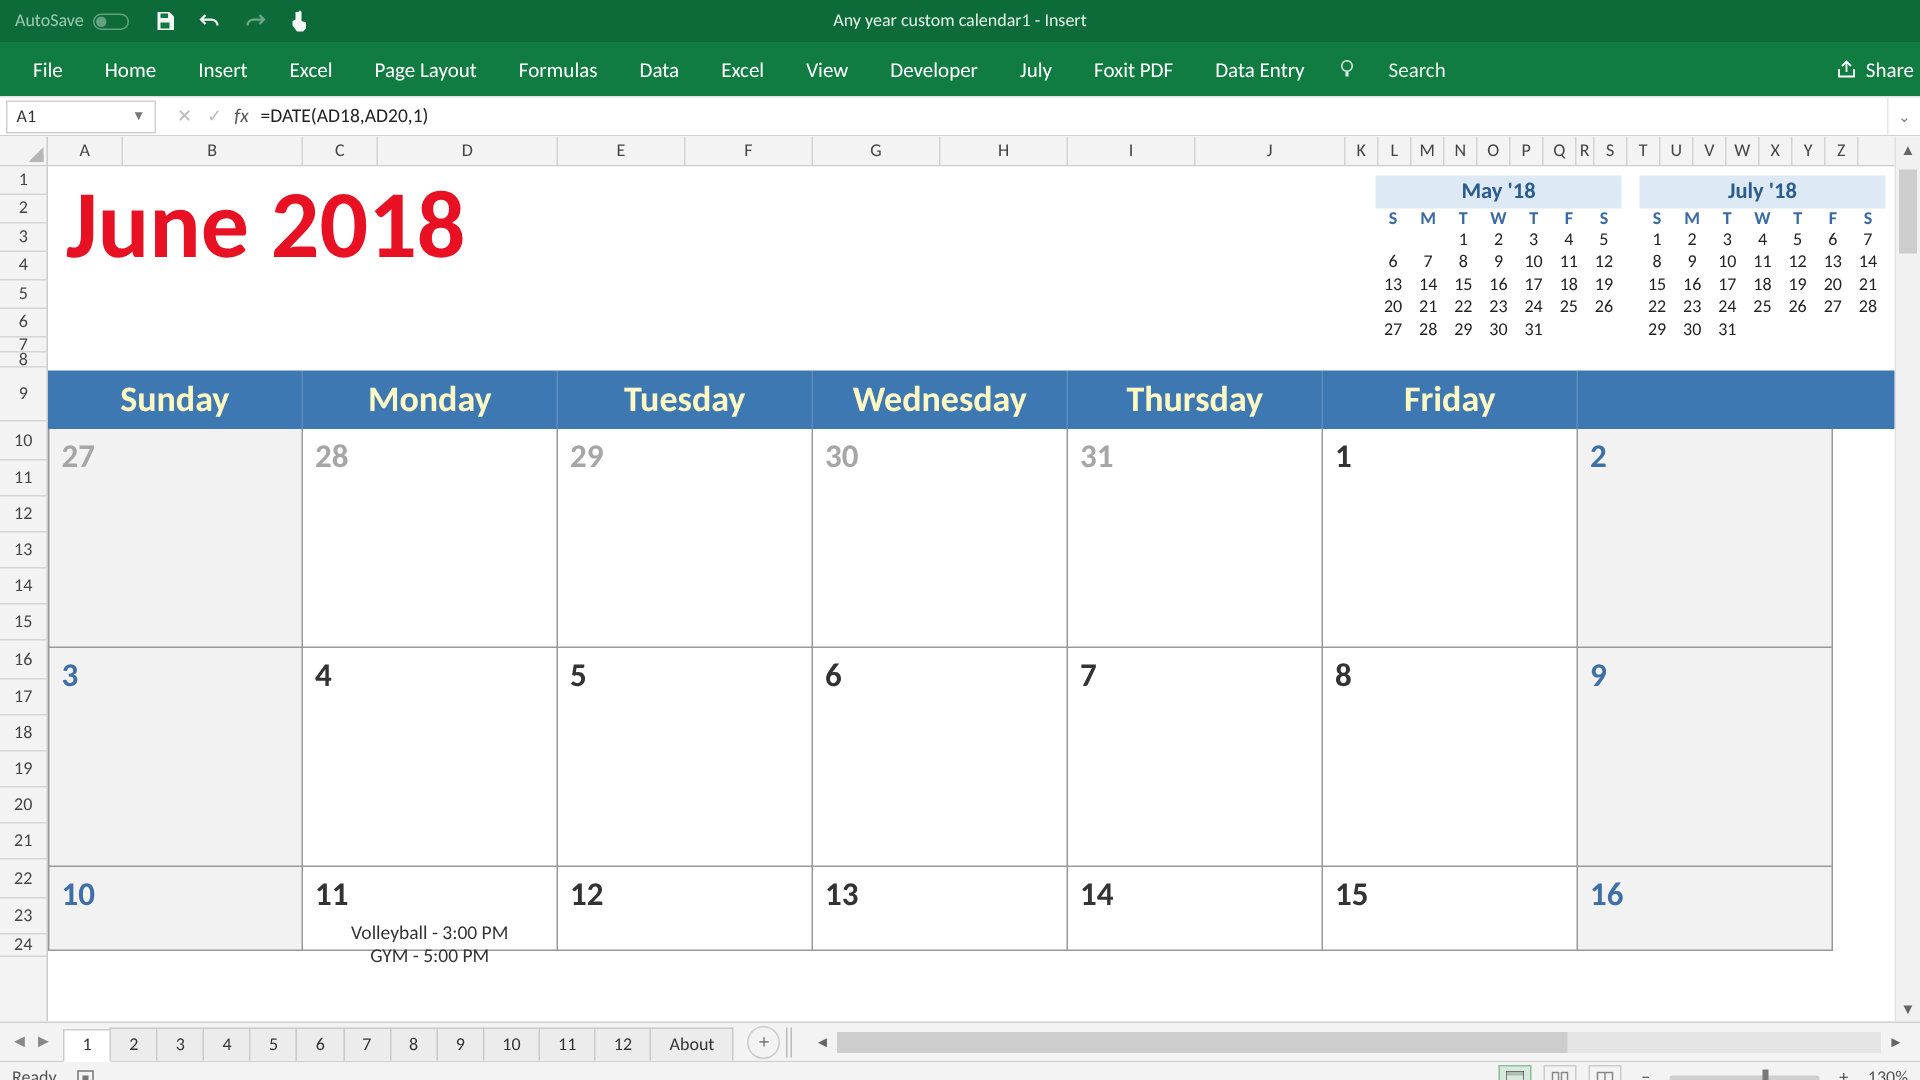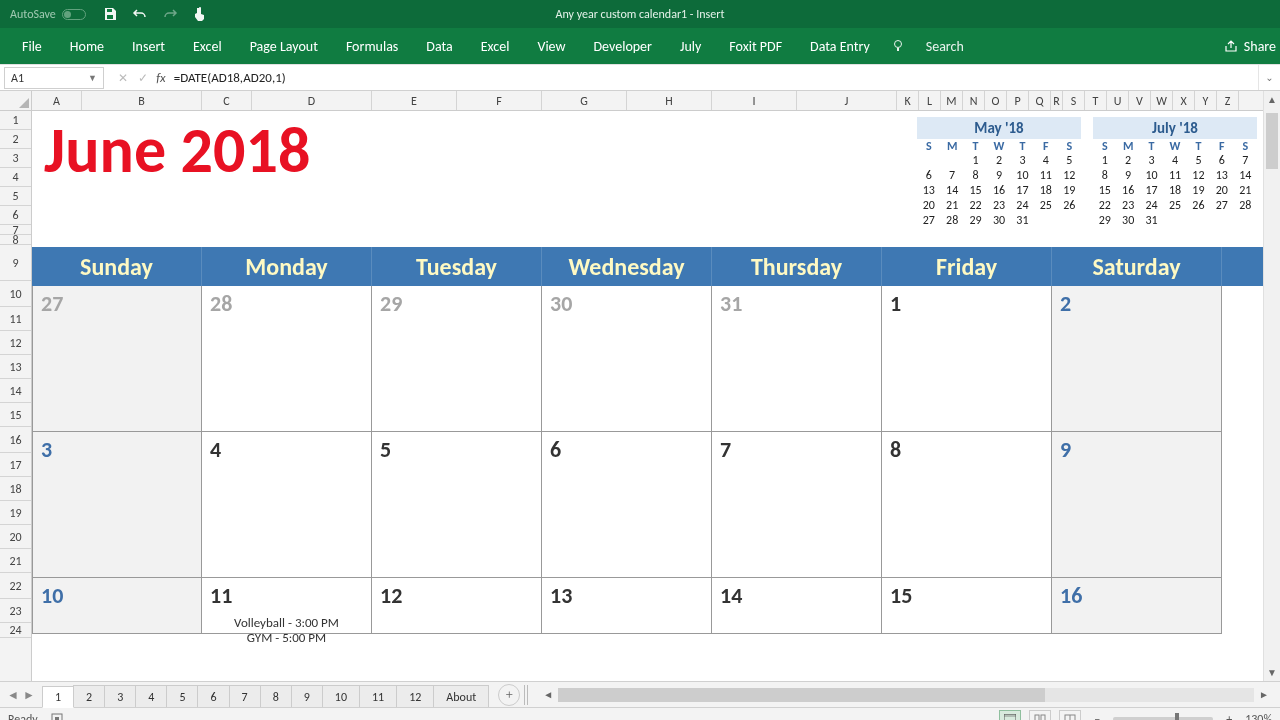--- a/index.html
+++ b/index.html
@@ -362,21 +362,20 @@
       </div>
 
     <div class="cal">
       <div class="dowbar" id="dowbar">
           <div class="dc">Sunday</div>
           <div class="dc">Monday</div>
           <div class="dc">Tuesday</div>
           <div class="dc">Wednesday</div>
           <div class="dc">Thursday</div>
           <div class="dc">Friday</div>
-          <div class="dc">Saturday</div>
         </div>
       <div id="weeks-host">
           <div class="week">
             <div class="daycell wkend">
               <div class="dnum out">27</div>
             </div>
             <div class="daycell">
               <div class="dnum out">28</div>
             </div>
             <div class="daycell">

